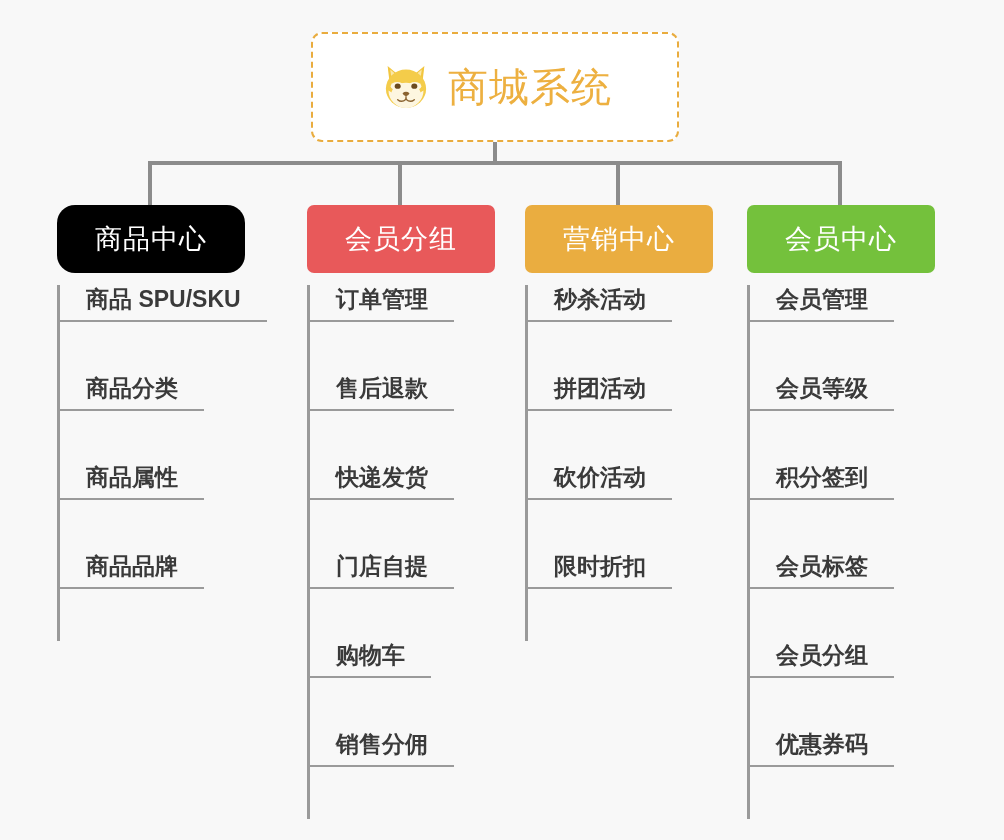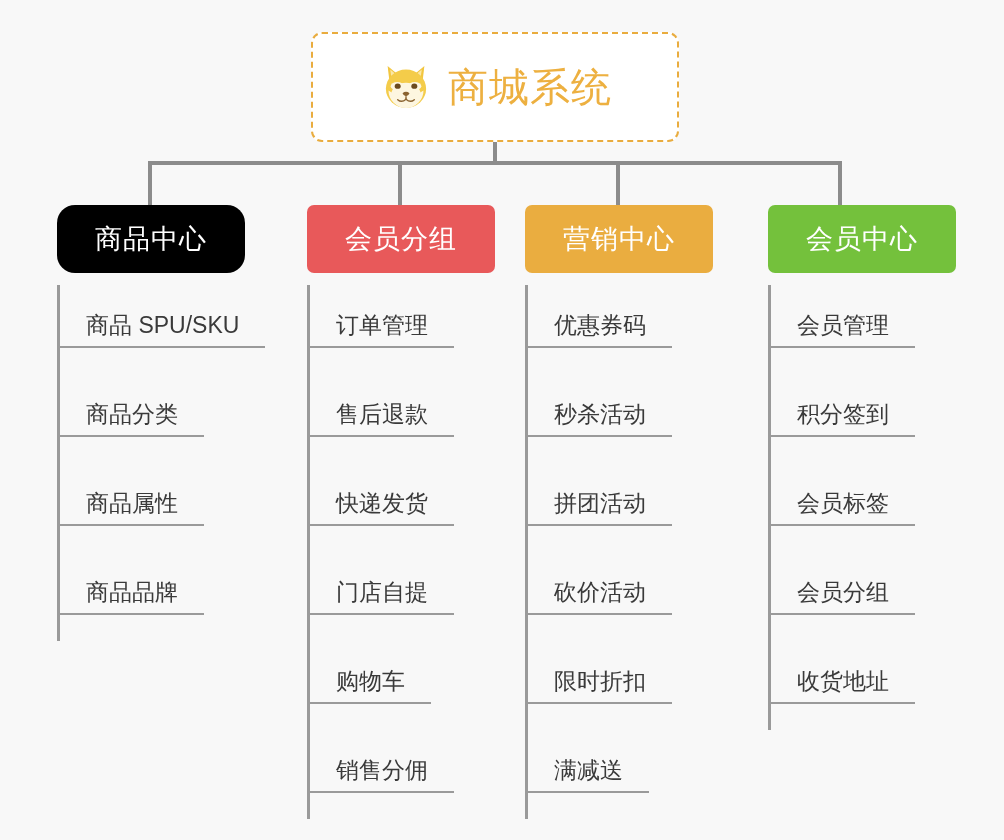--- a/index.html
+++ b/index.html
@@ -78,21 +78,21 @@
   .conn-drop-4 { left: 838px; }
 
   
   .column {
     position: absolute;
     top: 205px;
   }
   .col-1 { left: 57px;  width: 188px; }
   .col-2 { left: 307px; width: 188px; }
   .col-3 { left: 525px; width: 188px; }
-  .col-4 { left: 747px; width: 188px; margin-left: 21px; }
+  .col-4 { left: 747px; width: 188px; }
 
   .cat-header {
     box-sizing: border-box;
     width: 100%;
     height: 68px;
     border-radius: 7px;
     display: flex;
     align-items: center;
     justify-content: center;
     color: #ffffff;
@@ -105,22 +105,23 @@
   .leaf-list {
     position: relative;
     margin-top: 12px;
     padding-left: 15px;
     border-left: 3px solid #9a9a9a;
   }
   .leaf-item {
     height: 89px;
     box-sizing: border-box;
     display: flex;
-    align-items: center;
+    align-items: flex-start;
     position: relative;
+    font-weight: bold;
   }
   .leaf-inner {
     display: inline-block;
     border-bottom: 2px solid #9a9a9a;
     padding: 0 26px 6px 26px;
     margin-left: -15px;
     font-size: 23px;
     color: #3a3a3a;
     line-height: 1.25;
     white-space: nowrap;
@@ -199,54 +200,51 @@
       <div class="leaf-item">
           <span class="leaf-inner">销售分佣</span>
         </div>
     </div>
   </div>
 
   <div class="column col-3">
     <div class="cat-header" style="background: rgb(234, 173, 64);">营销中心</div>
     <div class="leaf-list">
       <div class="leaf-item">
-          <span class="leaf-inner">优惠券码</span>
-        </div>
-      <div class="leaf-item">
           <span class="leaf-inner">秒杀活动</span>
         </div>
       <div class="leaf-item">
           <span class="leaf-inner">拼团活动</span>
         </div>
       <div class="leaf-item">
           <span class="leaf-inner">砍价活动</span>
         </div>
       <div class="leaf-item">
           <span class="leaf-inner">限时折扣</span>
-        </div>
-      <div class="leaf-item">
-          <span class="leaf-inner">满减送</span>
         </div>
     </div>
   </div>
 
   <div class="column col-4">
     <div class="cat-header" style="background: rgb(116, 193, 60);">会员中心</div>
     <div class="leaf-list">
       <div class="leaf-item">
           <span class="leaf-inner">会员管理</span>
         </div>
       <div class="leaf-item">
+          <span class="leaf-inner">会员等级</span>
+        </div>
+      <div class="leaf-item">
           <span class="leaf-inner">积分签到</span>
         </div>
       <div class="leaf-item">
           <span class="leaf-inner">会员标签</span>
         </div>
       <div class="leaf-item">
           <span class="leaf-inner">会员分组</span>
         </div>
       <div class="leaf-item">
-          <span class="leaf-inner">收货地址</span>
+          <span class="leaf-inner">优惠券码</span>
         </div>
     </div>
   </div>
 
 </div>
 
 </body></html>

